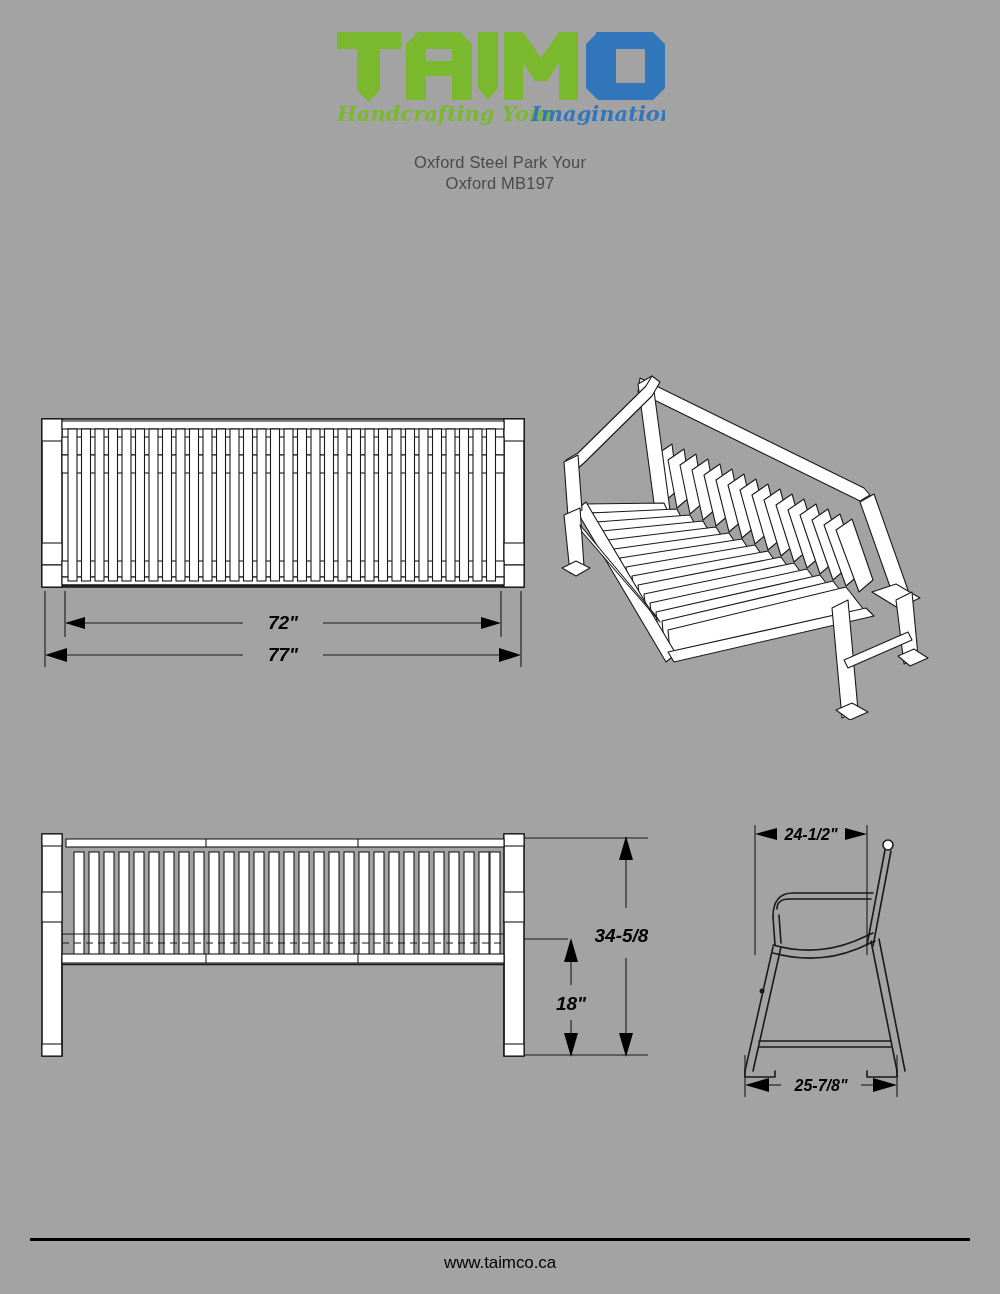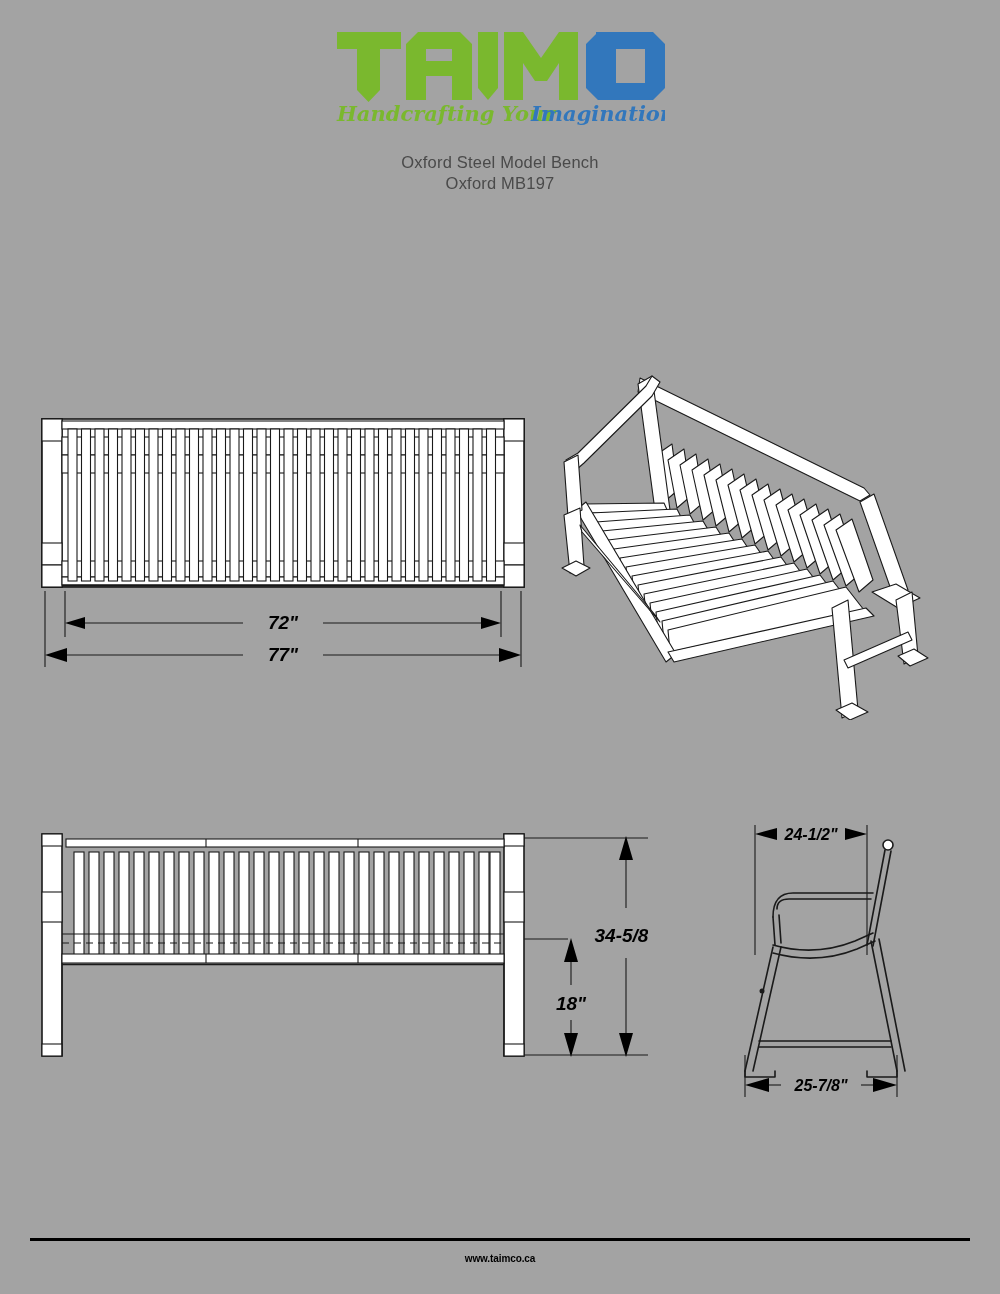--- a/index.html
+++ b/index.html
@@ -62,22 +62,22 @@
     left: 30px; top: 1238px;
     width: 940px;
     height: 0;
     border-top: 3px solid #000000;
   }
   #footer-url {
     position: absolute;
     left: 0; top: 1253px;
     width: 1000px;
     text-align: center;
-    font-size: 10px;
-    font-weight: bold;
+    font-size: 17px;
+    font-weight: normal;
     color: #000000;
     letter-spacing: -0.1px;
   }
 
   svg { display: block; }
   .ln   { stroke: #1a1a1a; fill: none; }
   .thin { stroke-width: 1.1; }
   .med  { stroke-width: 1.6; }
   .thk  { stroke-width: 2.2; }
   .fillw { fill: #ffffff; }
@@ -112,21 +112,21 @@
                M269 19 V53 H298 V19 Z" fill="#3277BC" fill-rule="evenodd" transform="translate(12,0)"></path>
     </svg>
 
     <svg id="logo-tagline" width="330" height="30" viewBox="0 0 330 30">
       <text x="2" y="23" font-family="'DejaVu Serif', serif" font-style="italic" font-weight="bold" font-size="21" fill="#7AB82E">Handcrafting Your</text>
       <text x="196" y="23" font-family="'DejaVu Serif', serif" font-style="italic" font-weight="bold" font-size="21" fill="#3277BC">Imagination</text>
     </svg>
   </div>
 
   <div id="title-block">
-    <span class="tline">Oxford Steel Model Bench</span>
+    <span class="tline">Oxford Steel Park Your</span>
     <span class="tline">Oxford MB197</span>
   </div>
 
   <div class="dwg" id="view-plan">
     <svg width="490" height="265" viewBox="0 0 490 265">
       <g>
 
         <rect x="4" y="4" width="482" height="168" class="ln med fillw"></rect>
 
         <rect x="4" y="4" width="20" height="168" class="ln med fillw"></rect>

